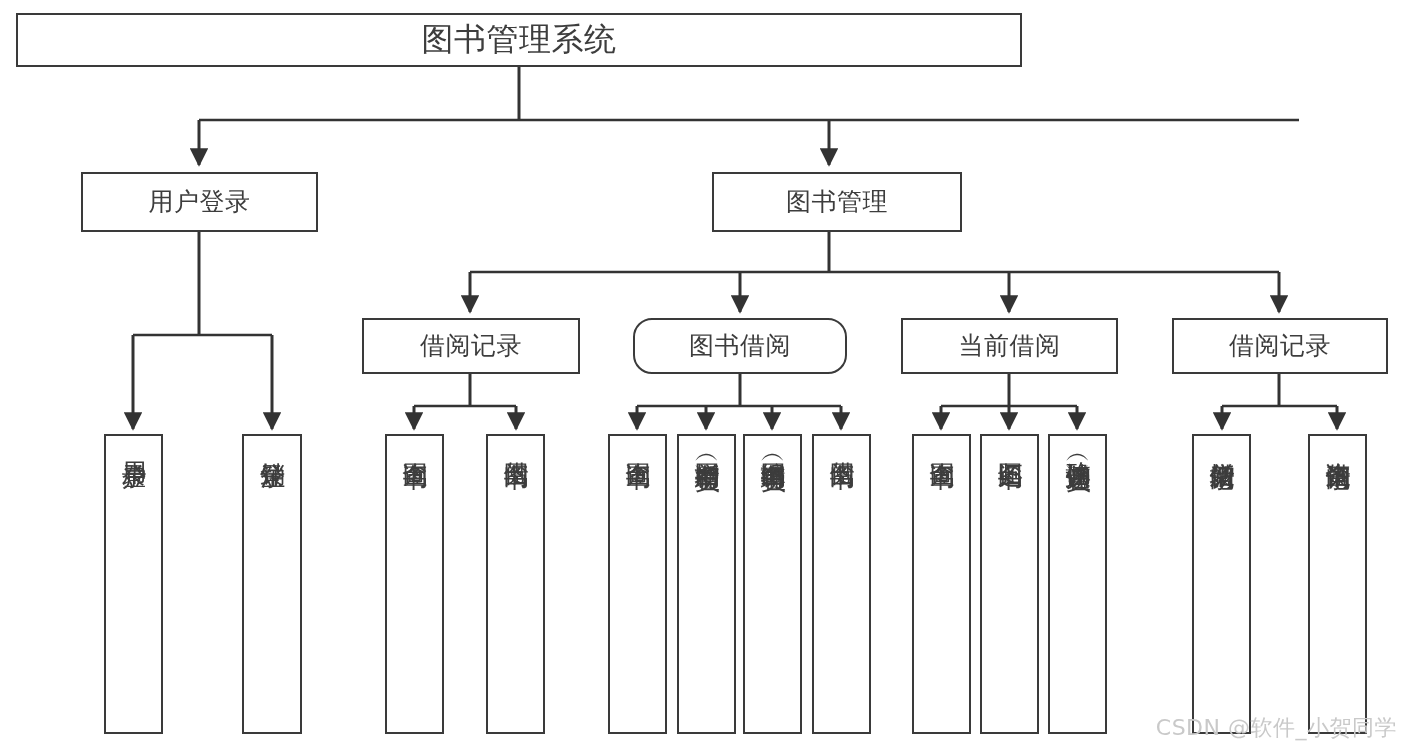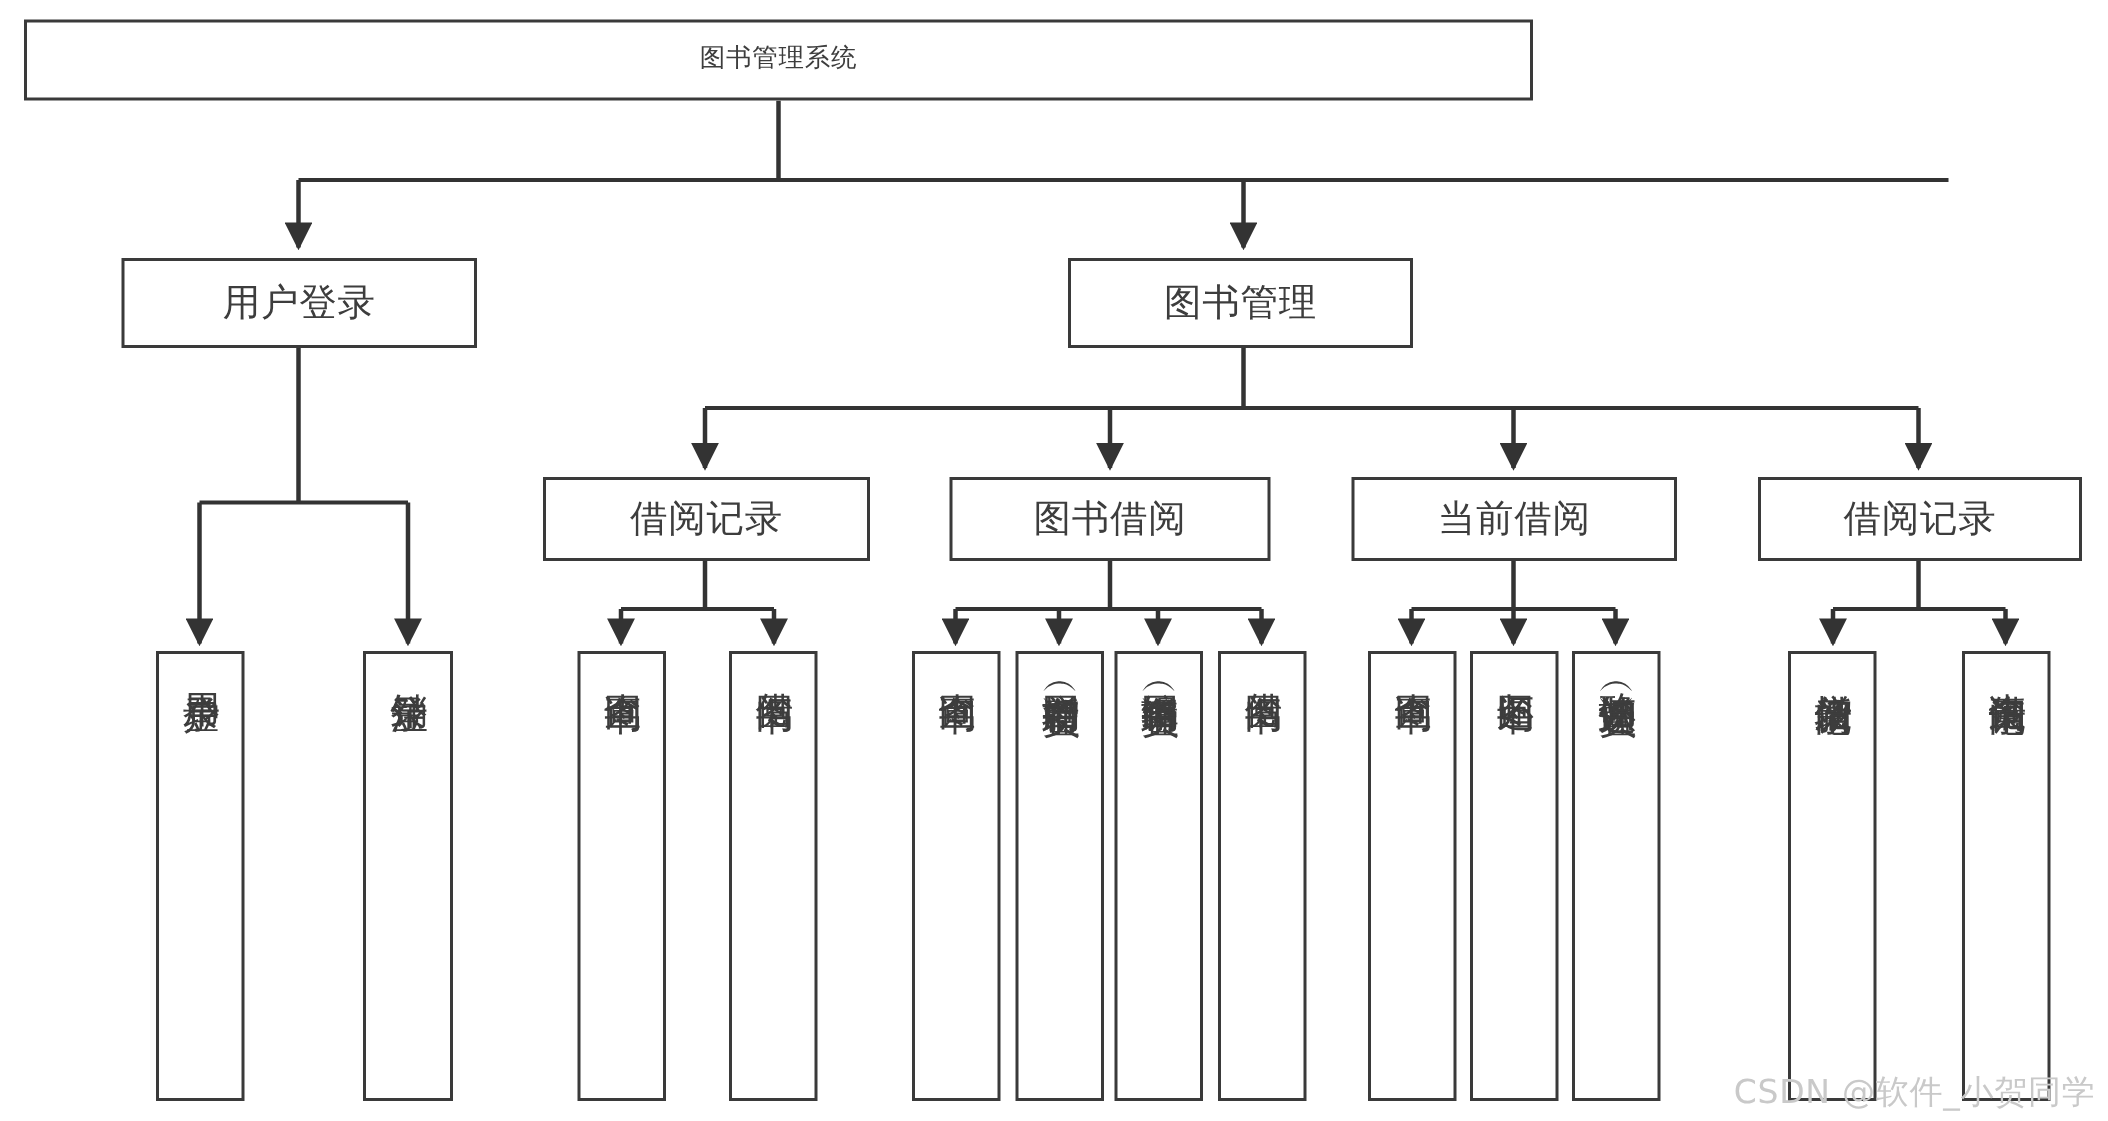--- a/index.html
+++ b/index.html
@@ -41,21 +41,21 @@
     display: block;
     text-align: center;
     line-height: 1.12;
     white-space: nowrap;
   }
   .node.horiz .label {
     font-size: 25px;
     letter-spacing: 0.5px;
   }
   .node.root .label {
-    font-size: 17px;
+    font-size: 32px;
   }
   .node.vert {
     align-items: flex-start;
     padding-top: 6px;
   }
   .node.vert .label {
     writing-mode: vertical-rl;
     text-orientation: upright;
     font-size: 25px;
     line-height: 1.06;
@@ -131,29 +131,29 @@
   </svg>
 
   <div class="node root horiz" style="left:16px; top:13px; width:1006px; height:54px;">
     <span class="label">图书管理系统</span>
   </div>
 
   <div class="node horiz" style="left:81px; top:172px; width:237px; height:60px;">
     <span class="label">用户登录</span>
   </div>
 
-  <div class="node horiz" style="left:712px; top:172px; width:230px; height:60px;">
+  <div class="node horiz" style="left:712px; top:172px; width:250px; height:60px;font-family:Liberation Serif, serif;">
     <span class="label">图书管理</span>
   </div>
 
   <div class="node horiz" style="left:362px; top:318px; width:218px; height:56px;">
     <span class="label">借阅记录</span>
   </div>
 
-  <div class="node horiz" style="left:633px; top:318px; width:214px; height:56px;">
+  <div class="node horiz" style="left:633px; top:318px; width:214px; height:56px;border-radius:19px;">
     <span class="label">图书借阅</span>
   </div>
 
   <div class="node horiz" style="left:901px; top:318px; width:217px; height:56px;">
     <span class="label">当前借阅</span>
   </div>
 
   <div class="node horiz" style="left:1172px; top:318px; width:216px; height:56px;">
     <span class="label">借阅记录</span>
   </div>

